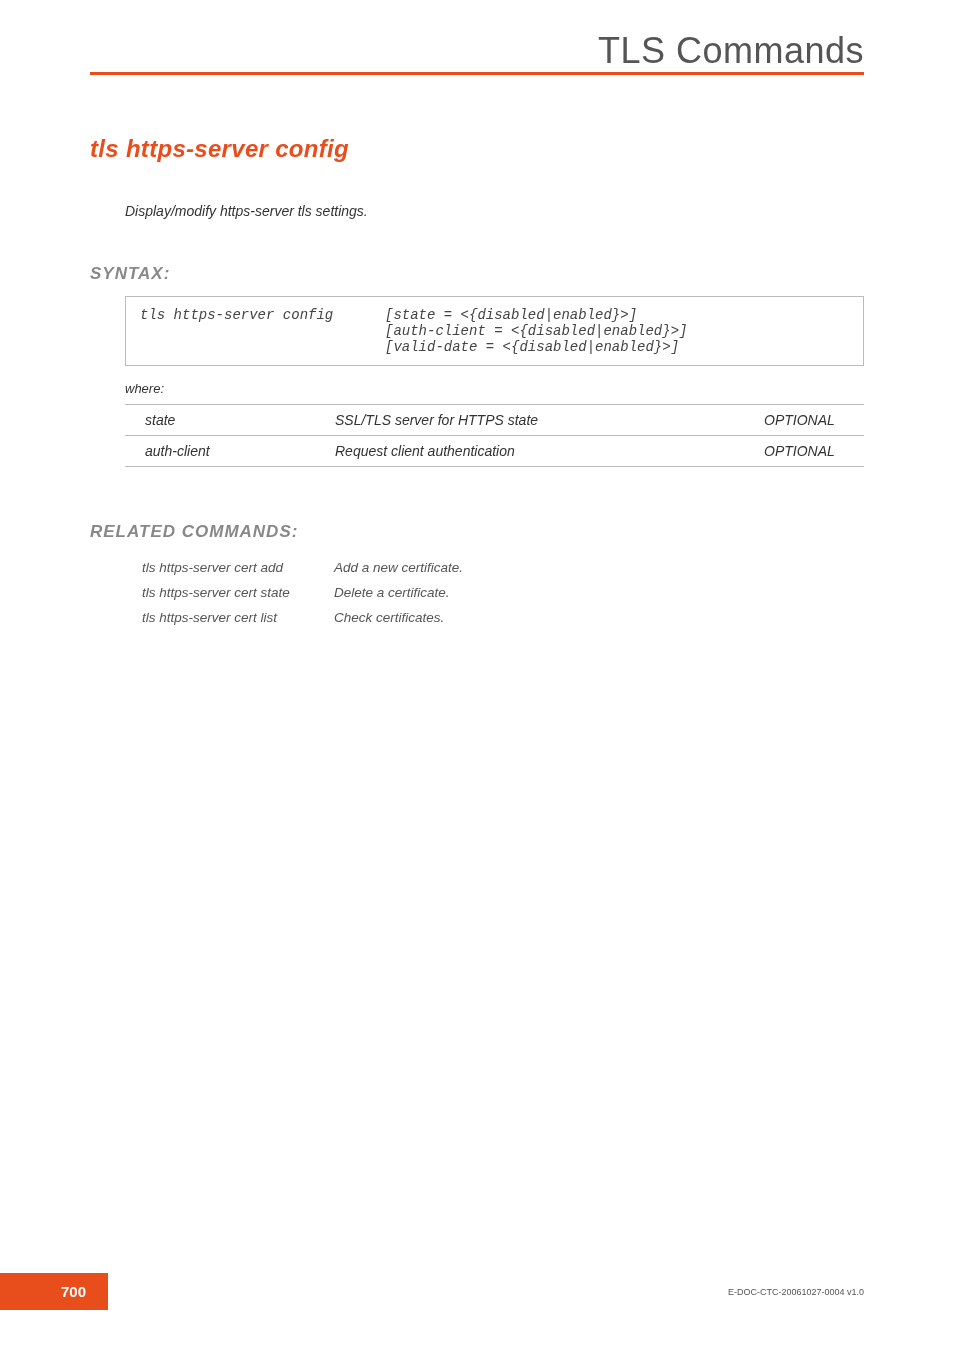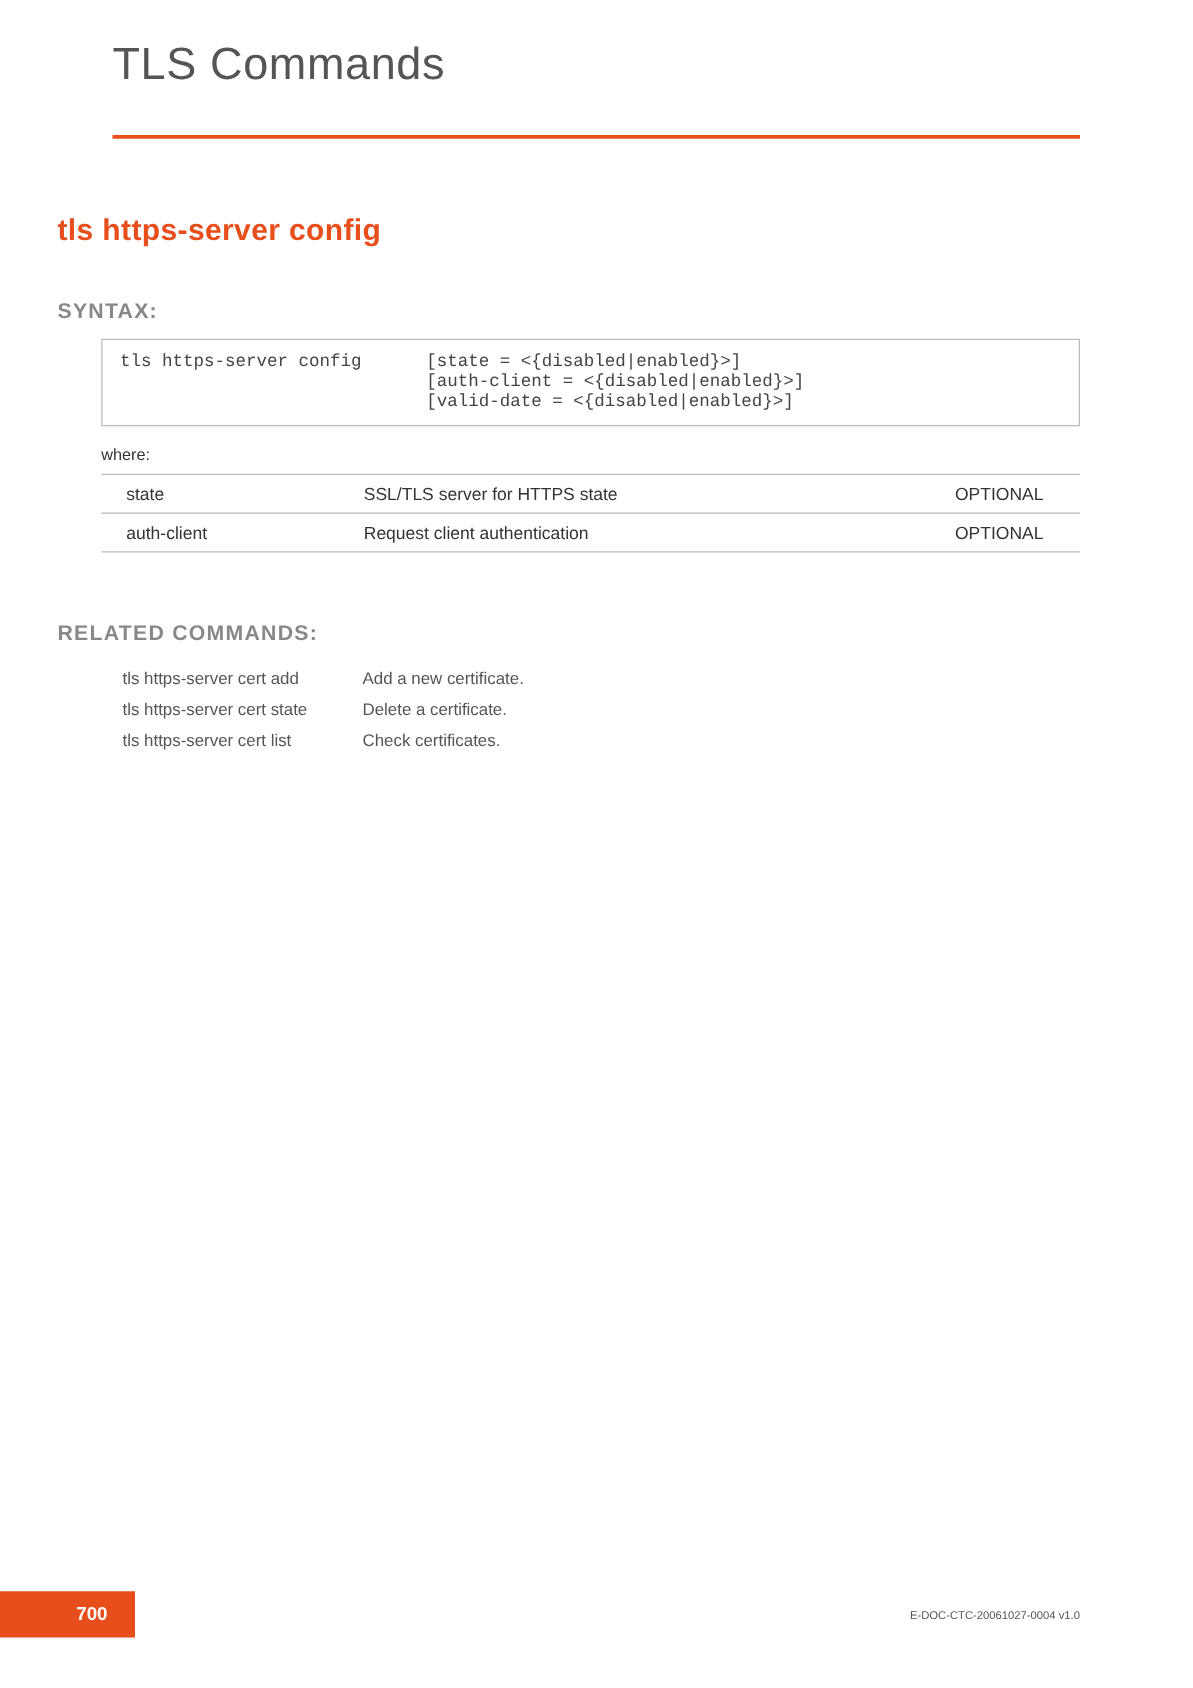--- a/index.html
+++ b/index.html
@@ -5,35 +5,37 @@
     * { margin: 0; padding: 0; box-sizing: border-box; }
     body {
       width: 954px;
       height: 1350px;
       background: #fff;
       font-family: Arial, Helvetica, sans-serif;
       position: relative;
       color: #333;
     }
     .page-header {
-      padding: 30px 90px 36px 90px;
+      padding: 30px 90px 0 90px;
+      text-align: right;
     }
     .page-header h1 {
       font-size: 36px;
       font-weight: 300;
       color: #555;
       letter-spacing: 0.5px;
     }
     .orange-rule {
       height: 3px;
       background: #e84e1c;
       margin: 0 90px;
     }
     .content {
-      padding: 60px 90px 0 46px;
+      padding: 60px 90px 0 90px;
+      font-style: italic;
     }
     .section-title {
       font-size: 24px;
       font-weight: bold;
       color: #e84e1c;
       margin-bottom: 40px;
       font-family: "Arial Narrow", Arial, sans-serif;
       letter-spacing: 0.3px;
     }
     .cmd-description {
@@ -136,20 +138,21 @@
 
 <div class="page-header">
   <h1>TLS Commands</h1>
 </div>
 <div class="orange-rule"></div>
 
 <div class="content">
 
   <h2 class="section-title">tls https-server config</h2>
 
+  <p class="cmd-description">Display/modify https-server tls settings.</p>
 
   <div class="subsection-label">SYNTAX:</div>
 
   <div class="syntax-box">
     <span class="syntax-cmd">tls https-server config</span>
     <span class="syntax-args">[state = &lt;{disabled|enabled}&gt;]
 [auth-client = &lt;{disabled|enabled}&gt;]
 [valid-date = &lt;{disabled|enabled}&gt;]</span>
   </div>
 

